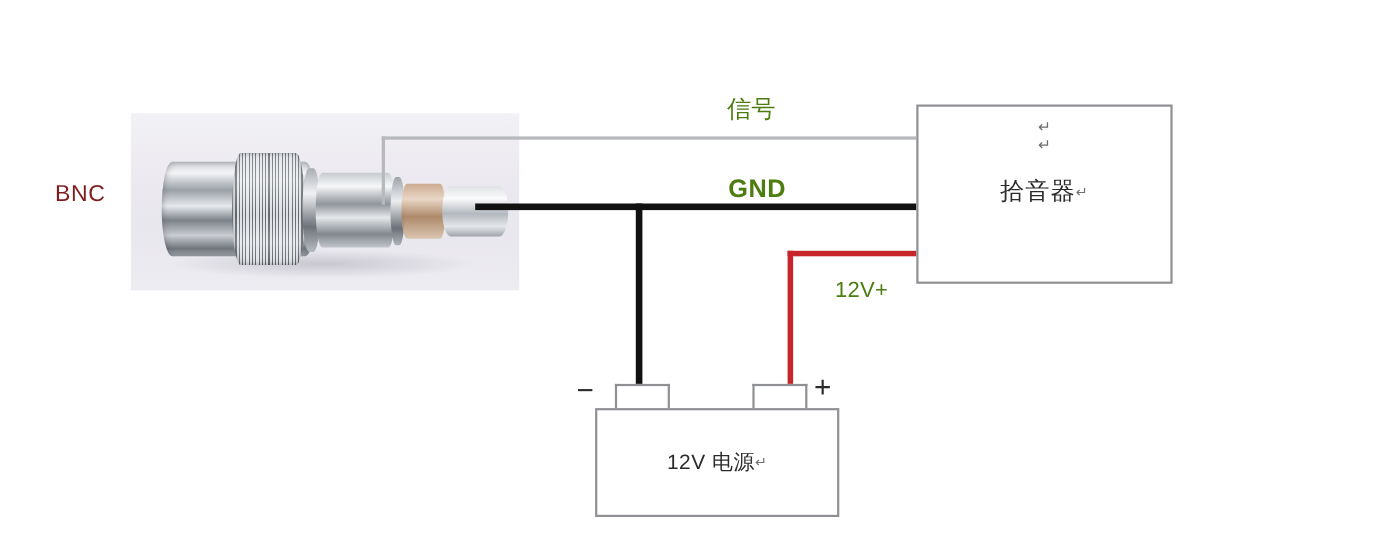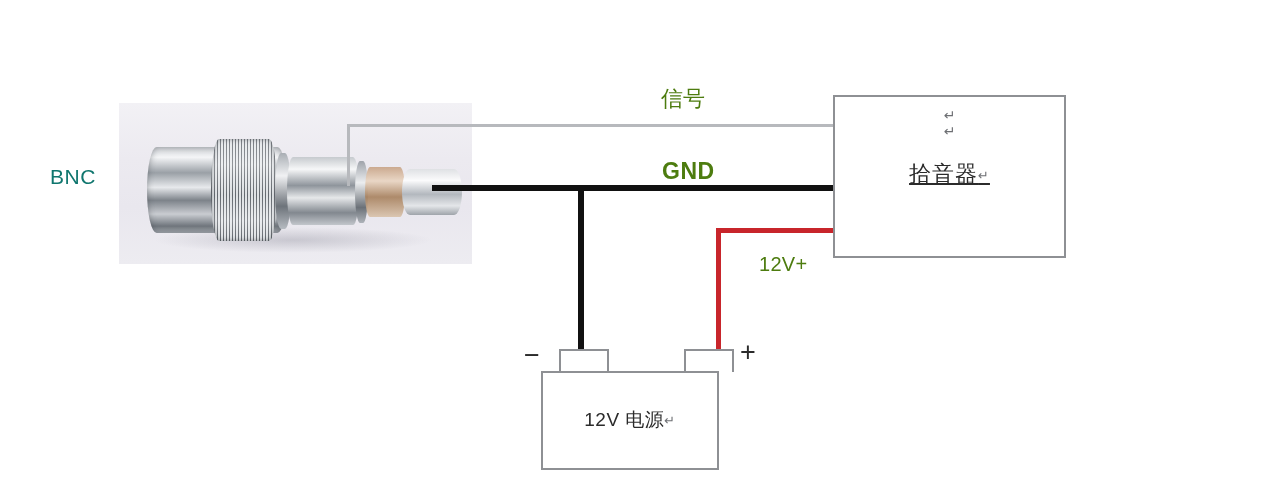--- a/index.html
+++ b/index.html
@@ -17,21 +17,21 @@
     background: #ffffff;
     overflow: hidden;
   }
 
   
   .bnc-label {
     position: absolute;
     left: 50px;
     top: 165px;
     font-size: 21px;
-    color: #0f766e;
+    color: #7f1d1d;
     letter-spacing: 0.5px;
     white-space: nowrap;
   }
 
   
   .photo {
     position: absolute;
     left: 119px;
     top: 103px;
     width: 353px;
@@ -190,34 +190,33 @@
   }
   .pickup-title {
     position: absolute;
     left: 0;
     right: 0;
     top: 62px;
     text-align: center;
     font-size: 22px;
     color: #2b2b2b;
     letter-spacing: 1px;
-    text-decoration: underline;
   }
   .pilcrow {
     font-size: 13px;
     color: #6d6f73;
     vertical-align: middle;
   }
 
   
   .battery-body {
     position: absolute;
     left: 541px;
     top: 371px;
-    width: 178px;
+    width: 222px;
     height: 99px;
     border: 2px solid #8e9094;
     background: #ffffff;
     box-sizing: border-box;
     padding-left: 21px;
   }
   .battery-label {
     position: absolute;
     left: 0;
     right: 0;

